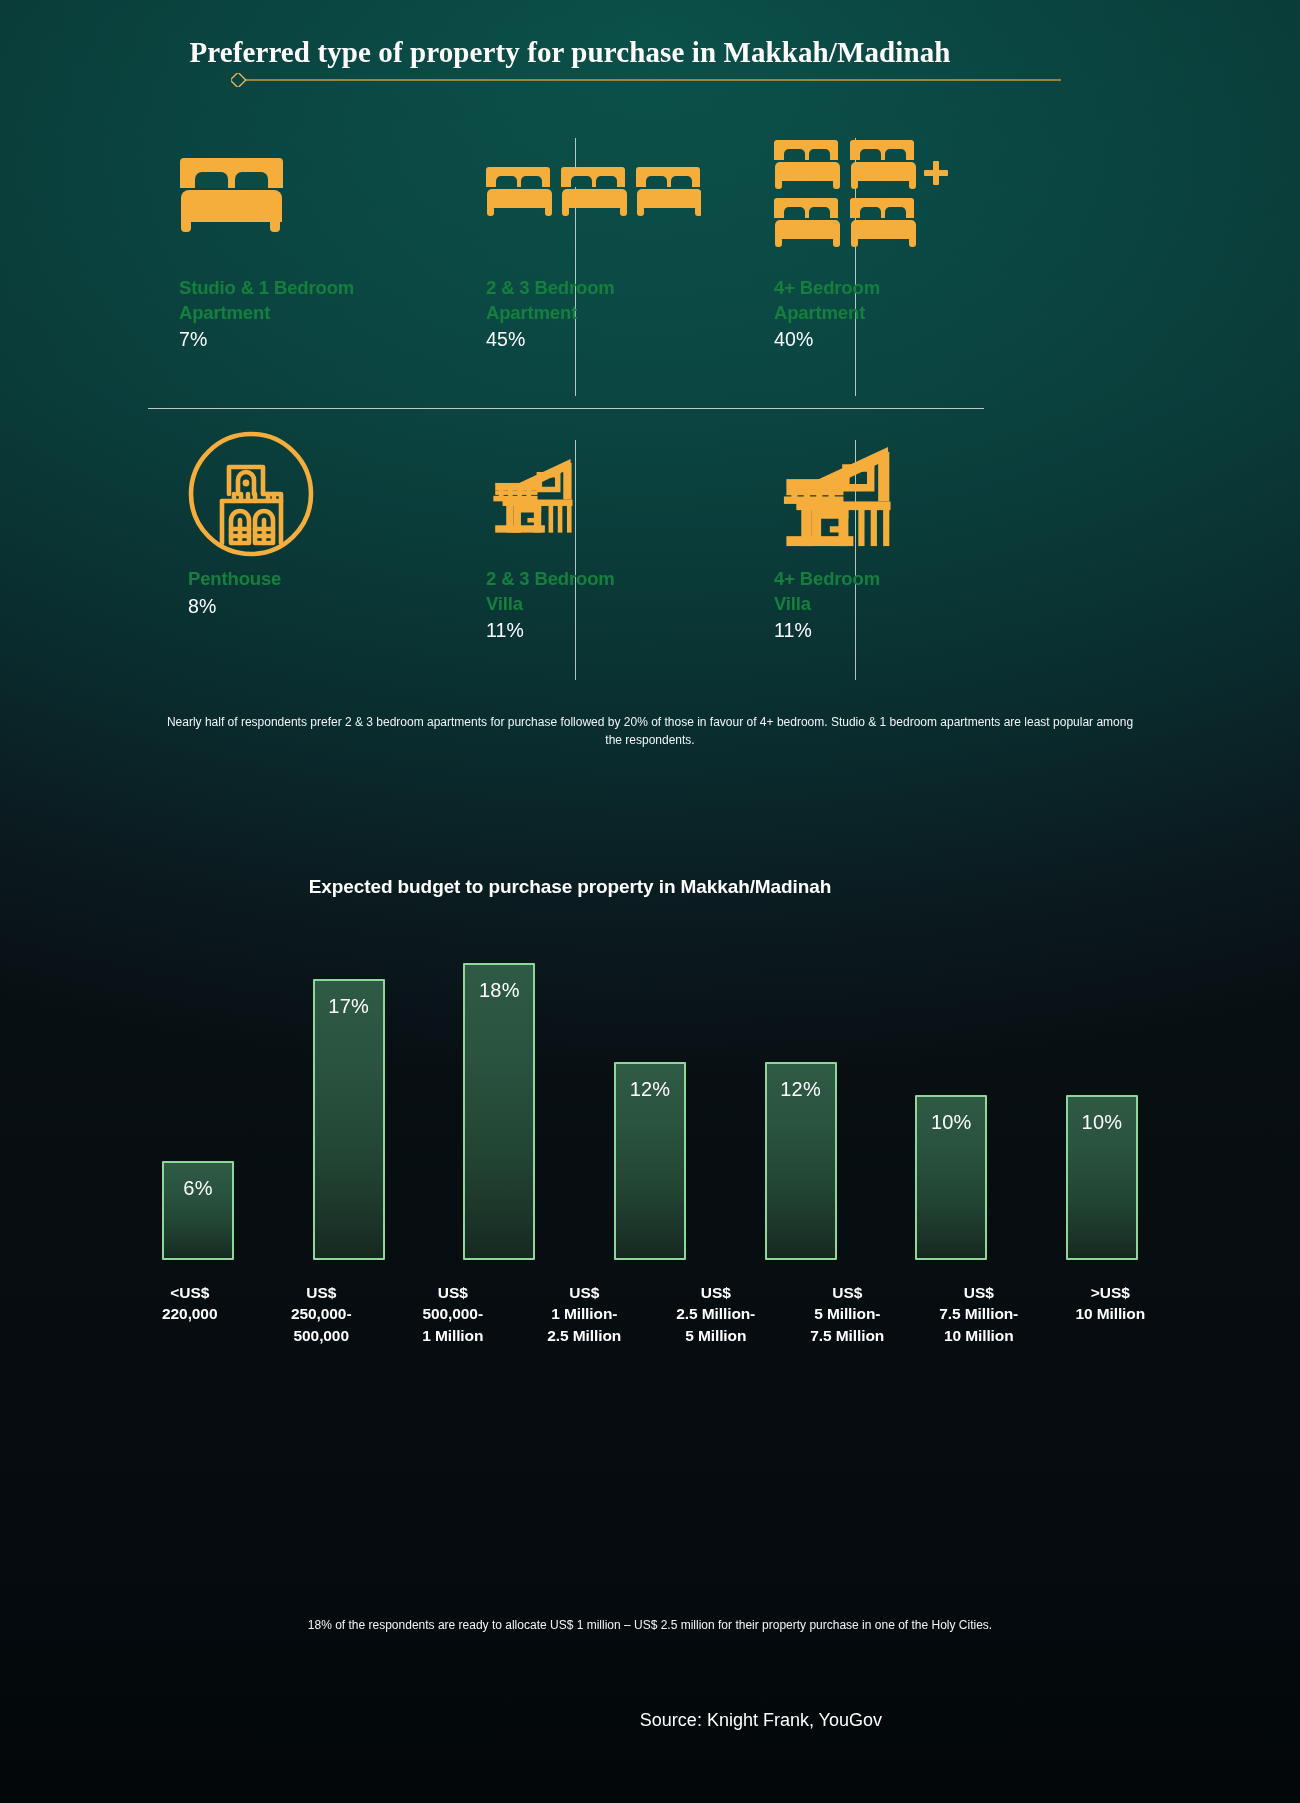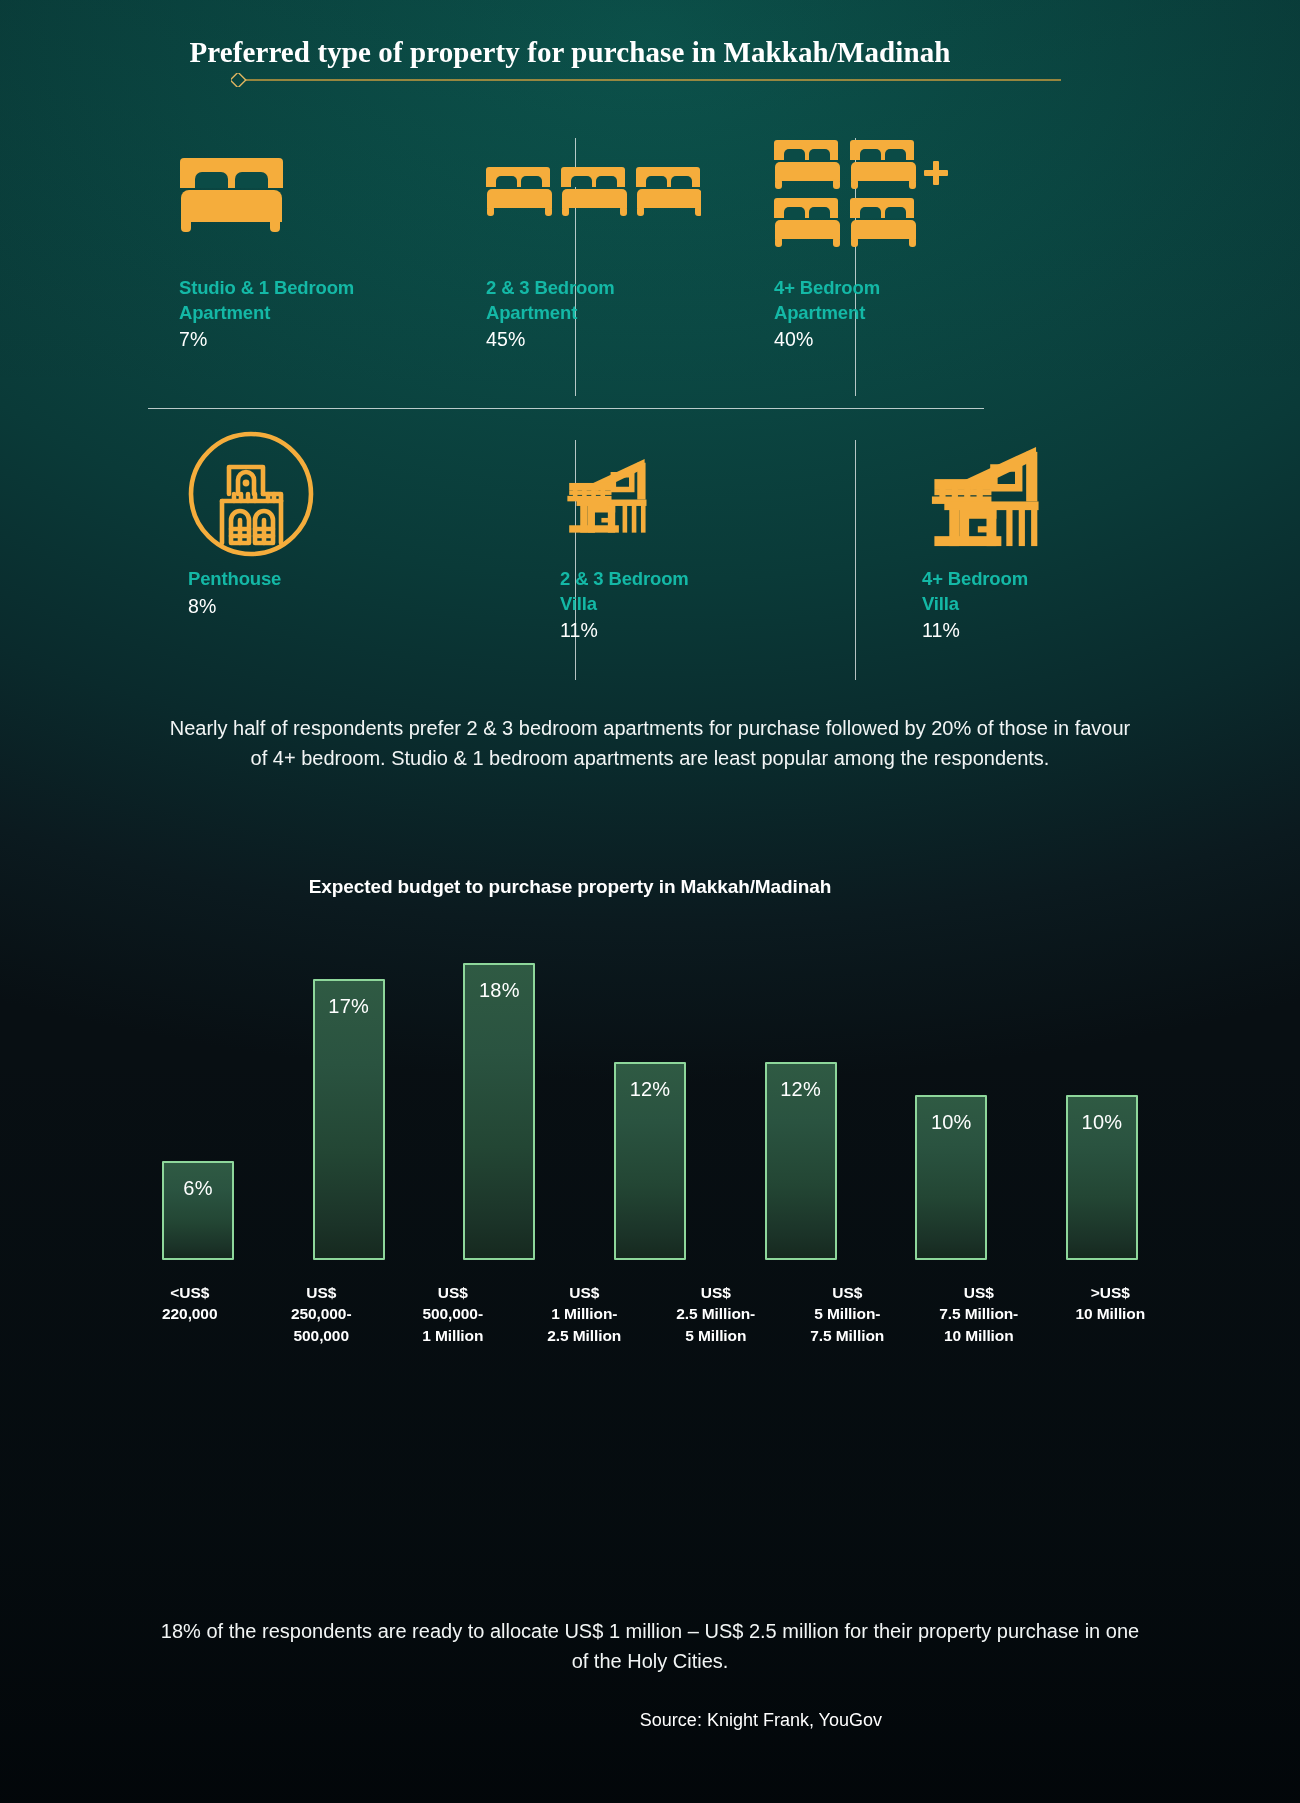--- a/index.html
+++ b/index.html
@@ -61,21 +61,21 @@
 
   
   .grid {
     position: absolute;
     left: 148px;
     top: 120px;
     width: 1004px;
   }
   .grid-row { display: flex; position: relative; }
   .grid-row.row1 { height: 288px; }
-  .grid-row.row2 { height: 263px; justify-content: space-between; }
+  .grid-row.row2 { height: 263px; }
 
   .hrule {
     position: absolute;
     left: 148px;
     top: 408px;
     width: 836px;
     height: 1px;
     background: rgba(255,255,255,0.72);
   }
 
@@ -102,36 +102,36 @@
     display: flex;
     align-items: center;
   }
   .row2 .icon-box { height: 135px; }
 
   .cell-title {
     font-size: 18.5px;
     font-weight: bold;
     line-height: 1.33;
     letter-spacing: -0.15px;
-    color: #14b8a6;
+    color: #15803d;
     margin-top: 6px;
   }
   .cell-value {
     font-size: 19.5px;
     font-weight: 400;
     color: #ffffff;
     margin-top: 3px;
     letter-spacing: 0.1px;
   }
 
   
   .caption {
     position: absolute;
     font-family: "Liberation Sans", sans-serif;
-    font-size: 20px;
+    font-size: 12px;
     line-height: 1.52;
     color: #f2f5f5;
     text-align: center;
   }
   .caption-top { left: 160px; top: 713px; width: 980px; }
   .caption-bottom { left: 160px; top: 1616px; width: 980px; }
 
   
   .chart-title {
     position: absolute;

